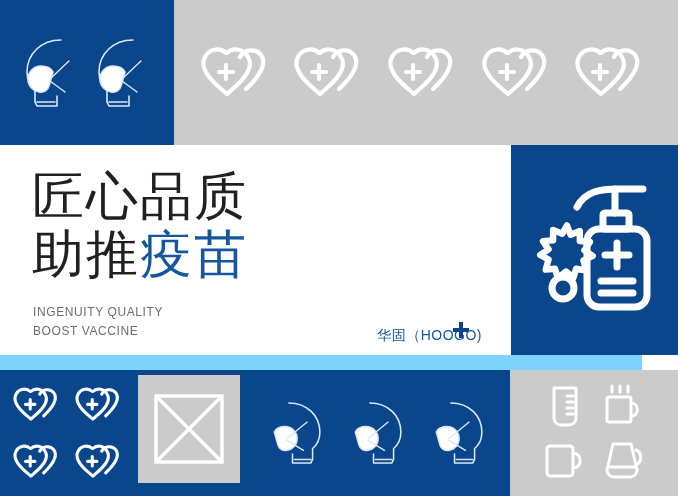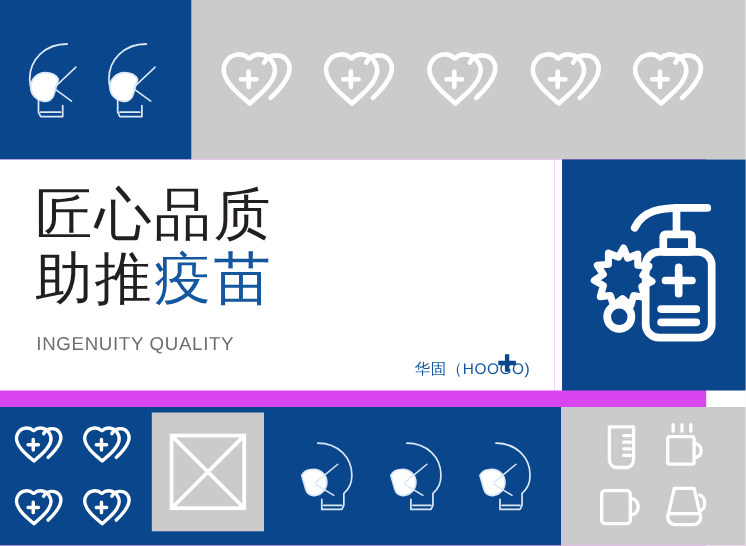--- a/index.html
+++ b/index.html
@@ -5,21 +5,21 @@
   * { box-sizing: border-box; margin: 0; padding: 0; }
   html, body {
     width: 678px; height: 496px;
     background: #ffffff;
     font-family: "Liberation Sans", "DejaVu Sans", sans-serif;
     overflow: hidden;
   }
   #poster {
     position: relative;
     width: 642px; height: 496px;
-    background: #d946ef;
+    background: #7dd3fc;
   }
 
   
   .panel { position: absolute; }
   .blue  { background: #0a468c; }
   .grey  { background: #cbcbcb; }
   .white { background: #ffffff; }
 
   
   #top-blue-panel  { left: 0;   top: 0;   width: 174px; height: 145px; }
@@ -51,21 +51,21 @@
     letter-spacing: 2px;
     font-weight: 400;
     color: #231f20;
     white-space: nowrap;
     font-family: "DejaVu Sans", "Liberation Sans", sans-serif;
   }
   .accent-chars { color: #14579f; font-family: Liberation Mono, monospace; }
 
   #sub-en {
     position: absolute; left: 33px; top: 158px;
-    font-size: 17px;
+    font-size: 12px;
     line-height: 19px;
     letter-spacing: 0.6px;
     color: #6d6d6d;
     font-family: "Liberation Sans", sans-serif;
   }
   #brand-mark {
     position: absolute; right: 22px; top: 182px;
     font-size: 14px;
     letter-spacing: 0.5px;
     color: #14579f;
@@ -213,20 +213,21 @@
 
   <div class="panel white" id="mid-white-panel">
 
     <div id="headline-block">
       <div class="headline-line">匠心品质</div>
       <div class="headline-line"><span>助推</span><span class="accent-chars">疫苗</span></div>
     </div>
 
     <div id="sub-en">
       <div>INGENUITY QUALITY</div>
+      <div>BOOST VACCINE</div>
     </div>
 
     <div id="brand-mark">华固（HOOGO)</div>
 
     <div id="plus-accent">
       <svg width="18" height="18" viewBox="0 0 18 18">
         <path d="M7 1 H11 V7 H17 V11 H11 V17 H7 V11 H1 V7 H7 Z" fill="#0a468c"></path>
       </svg>
     </div>
   </div>

